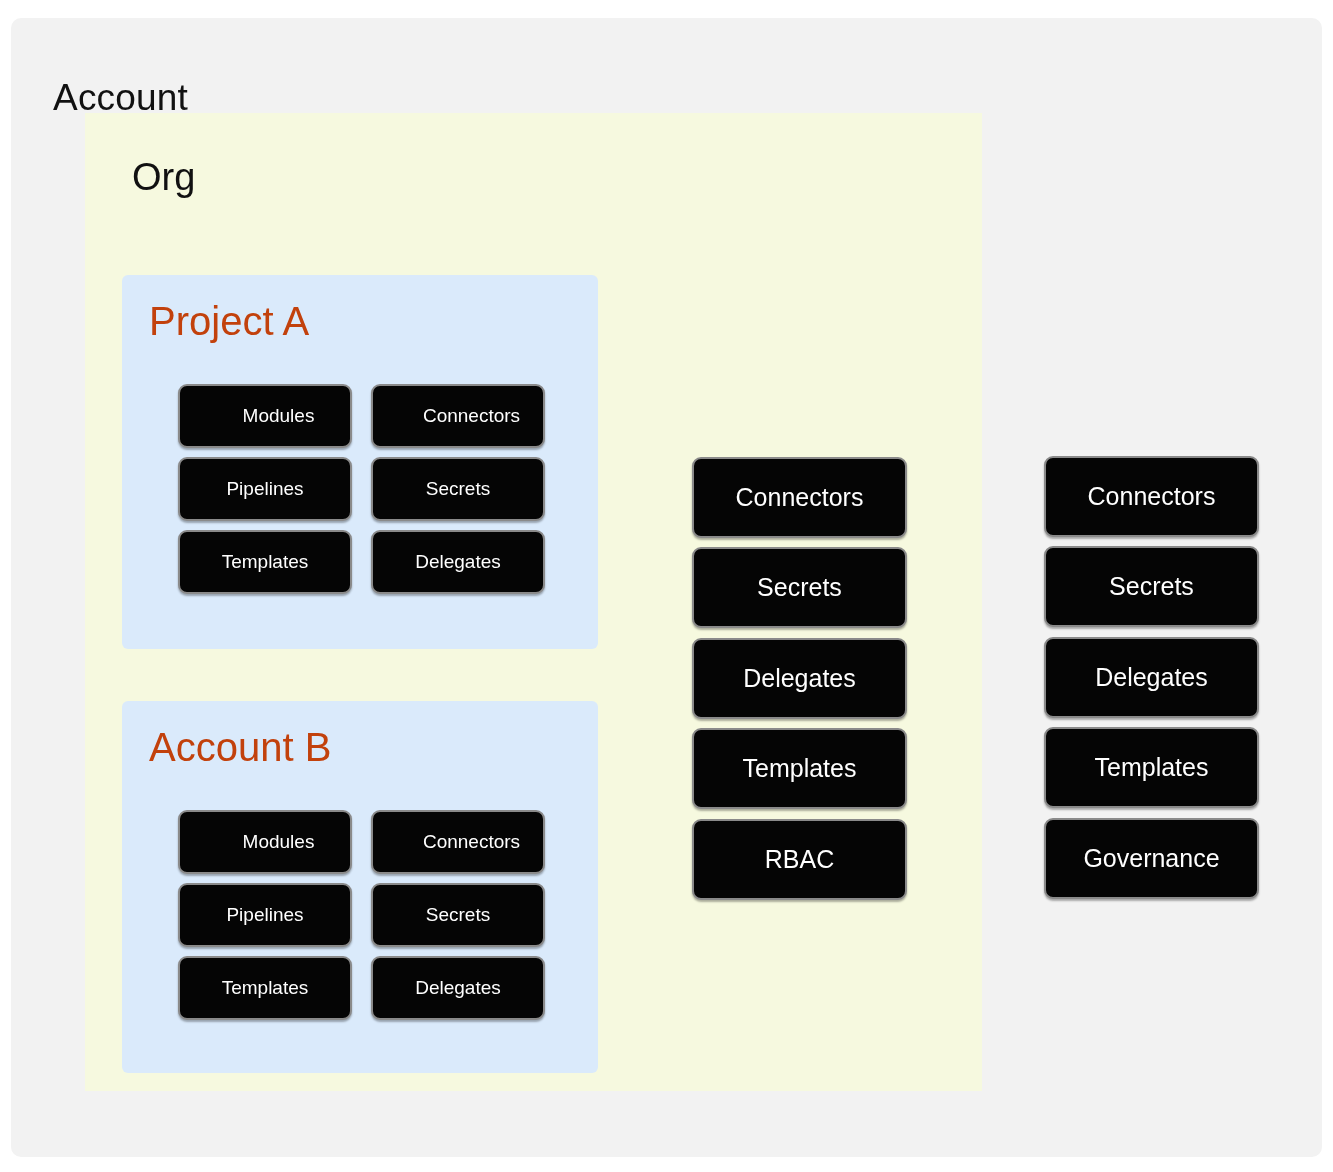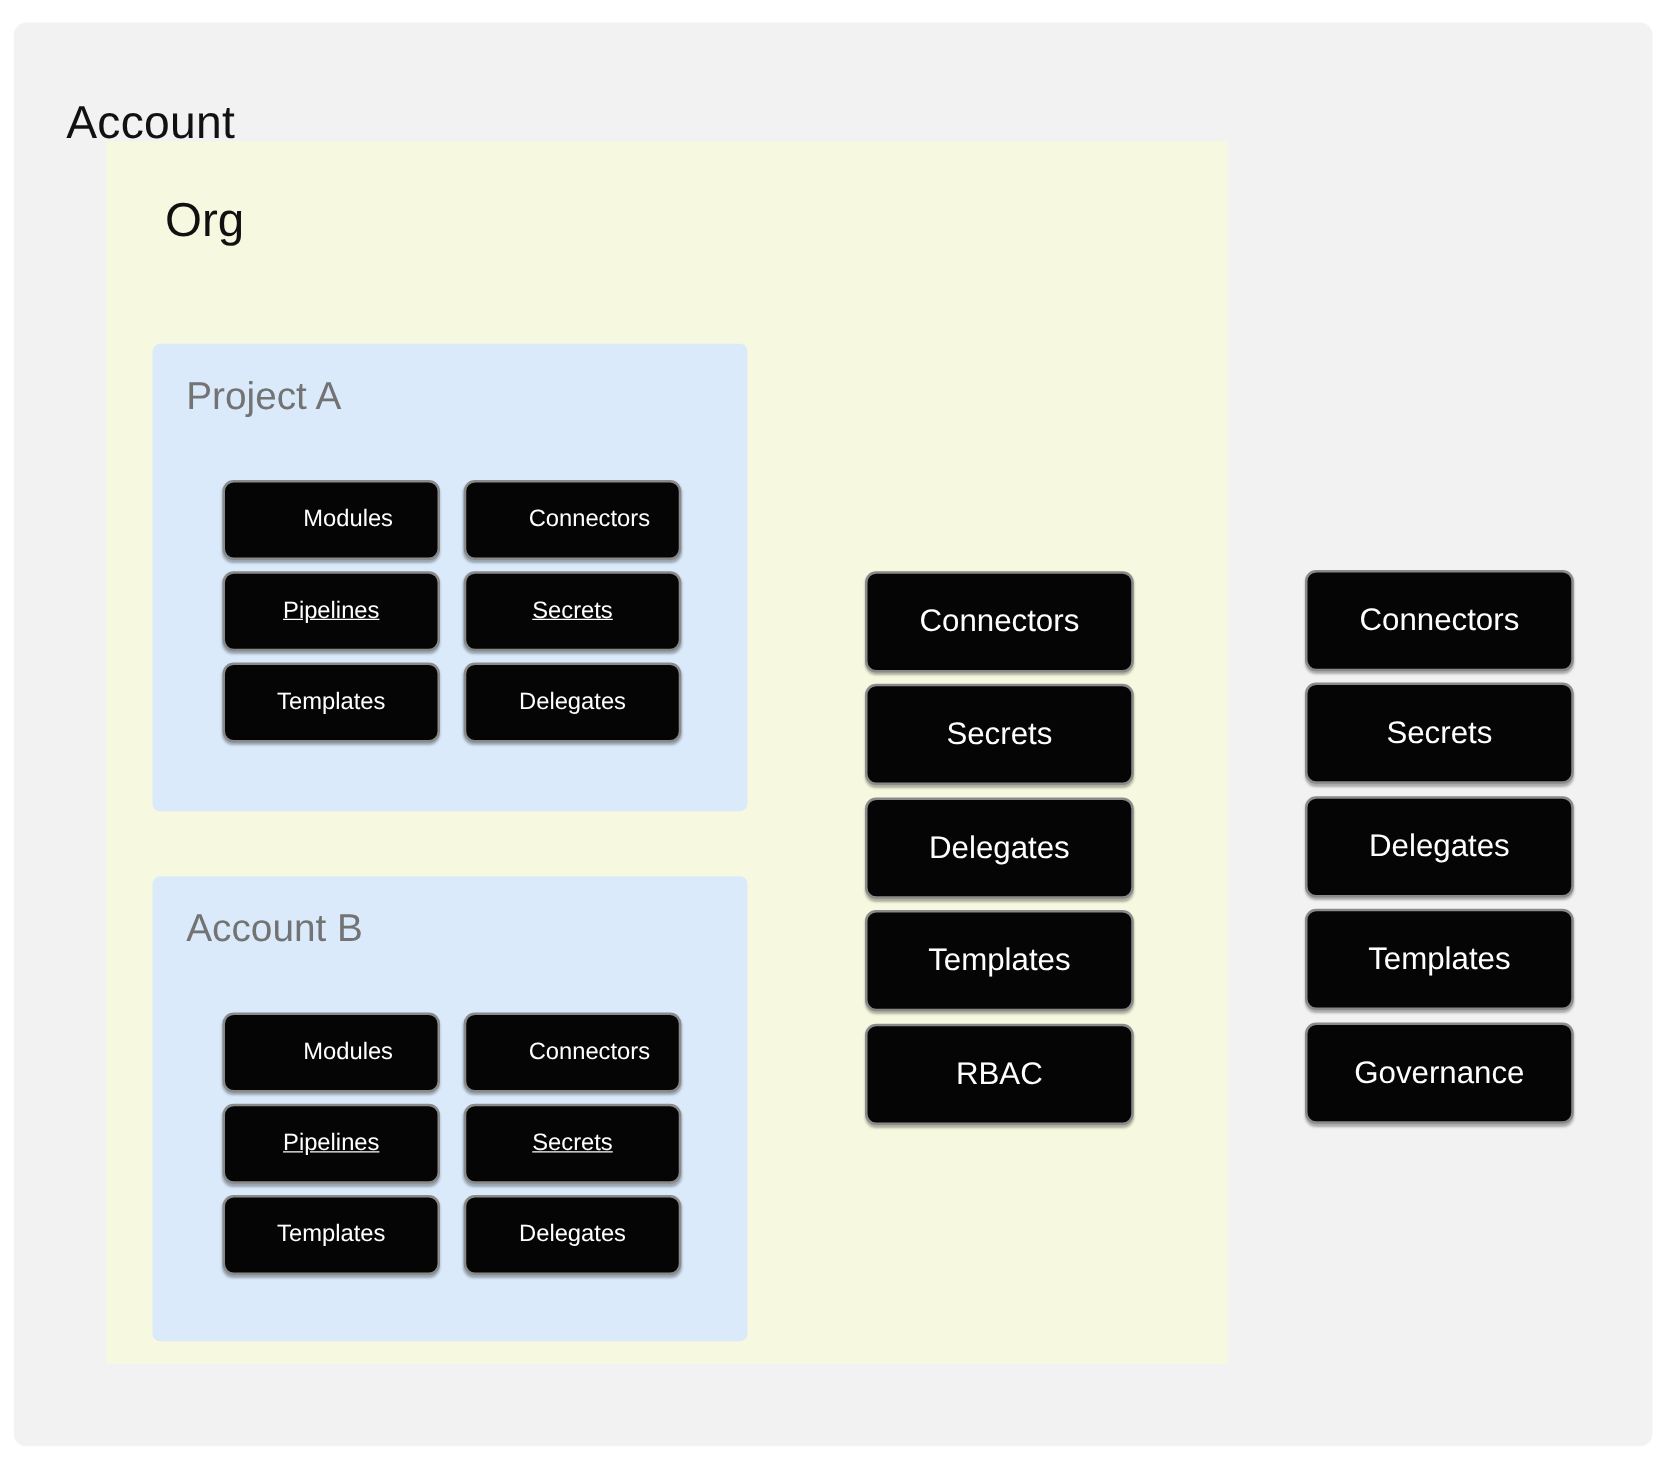--- a/index.html
+++ b/index.html
@@ -75,23 +75,23 @@
     border-radius: 6px;
     box-sizing: border-box;
   }
   .project-a { left: 37px; top: 162px;  height: 374px; }
   .project-b { left: 37px; top: 588px;  height: 372px; }
 
   .project-title {
     position: absolute;
     left: 27px;
     top: 26px;
-    font-size: 31px;
+    font-size: 40px;
     line-height: 1;
-    color: #737373;
+    color: #c2410c;
     font-weight: 400;
     white-space: nowrap;
   }
 
   
   .btn {
     position: absolute;
     background: #050505;
     border: 2px solid #8a8a8a;
     border-radius: 9px;
@@ -118,21 +118,21 @@
     height: 220px;
   }
   .btn-sm {
     width: 174px;
     height: 64px;
     font-size: 19px;
   }
   .col-1 { left: 0px; }
   .col-2 { left: 193px; }
   .row-1 { top: 0px; padding-left: 27px; }
-  .row-2 { top: 73px; text-decoration: underline; }
+  .row-2 { top: 73px; }
   .row-3 { top: 146px; }
 
   
   .scope-col {
     position: absolute;
     width: 215px;
   }
   .org-col     { left: 681px;  top: 439px; }
   .account-col { left: 1033px; top: 438px; }
 

